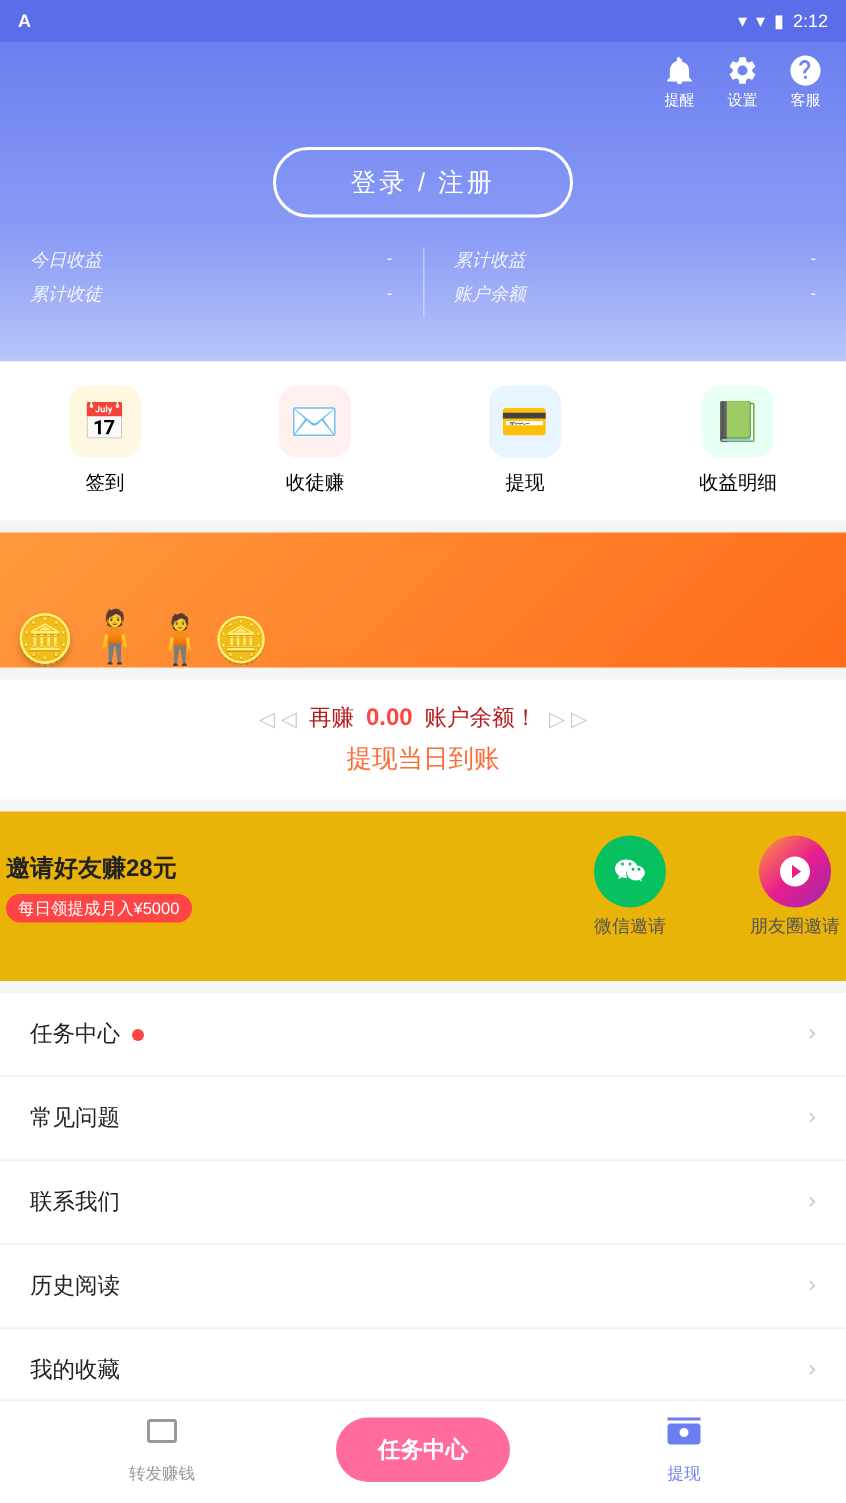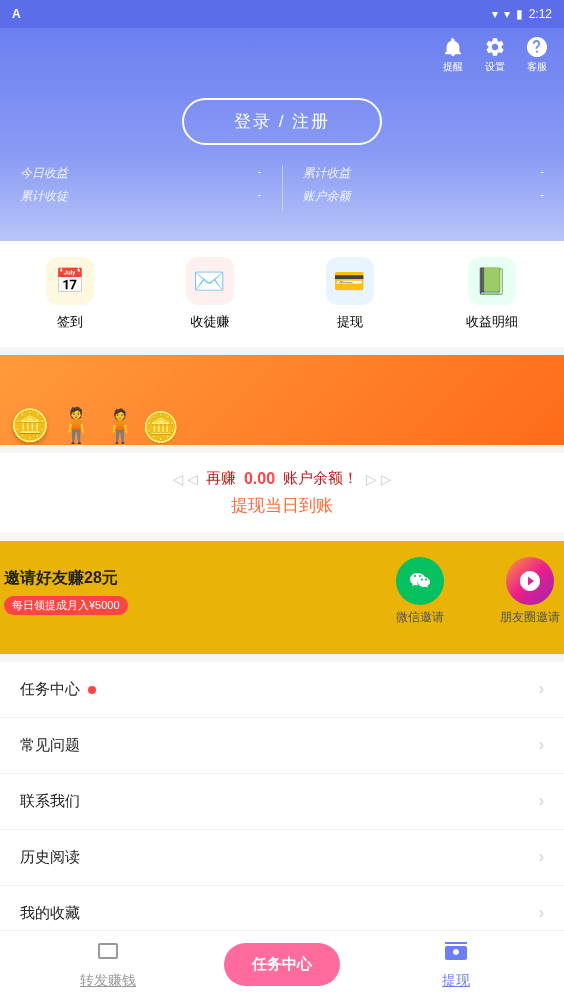--- a/index.html
+++ b/index.html
@@ -333,23 +333,22 @@
       align-items: center;
       gap: 3px;
       cursor: pointer;
       flex: 1;
     }
     .bottom-nav-icon {
       font-size: 22px;
       color: #999;
     }
     .bottom-nav-label {
-      font-size: 14px;
+      font-size: 11px;
       color: #999;
-      text-decoration: underline;
     }
     .bottom-nav-item.active .bottom-nav-icon { color: #6b7ff0; }
     .bottom-nav-item.active .bottom-nav-label { color: #6b7ff0; }
     .bottom-cta {
       background: #ff6b9d;
       border-radius: 30px;
       padding: 12px 28px;
       color: white;
       font-size: 15px;
       font-weight: bold;

